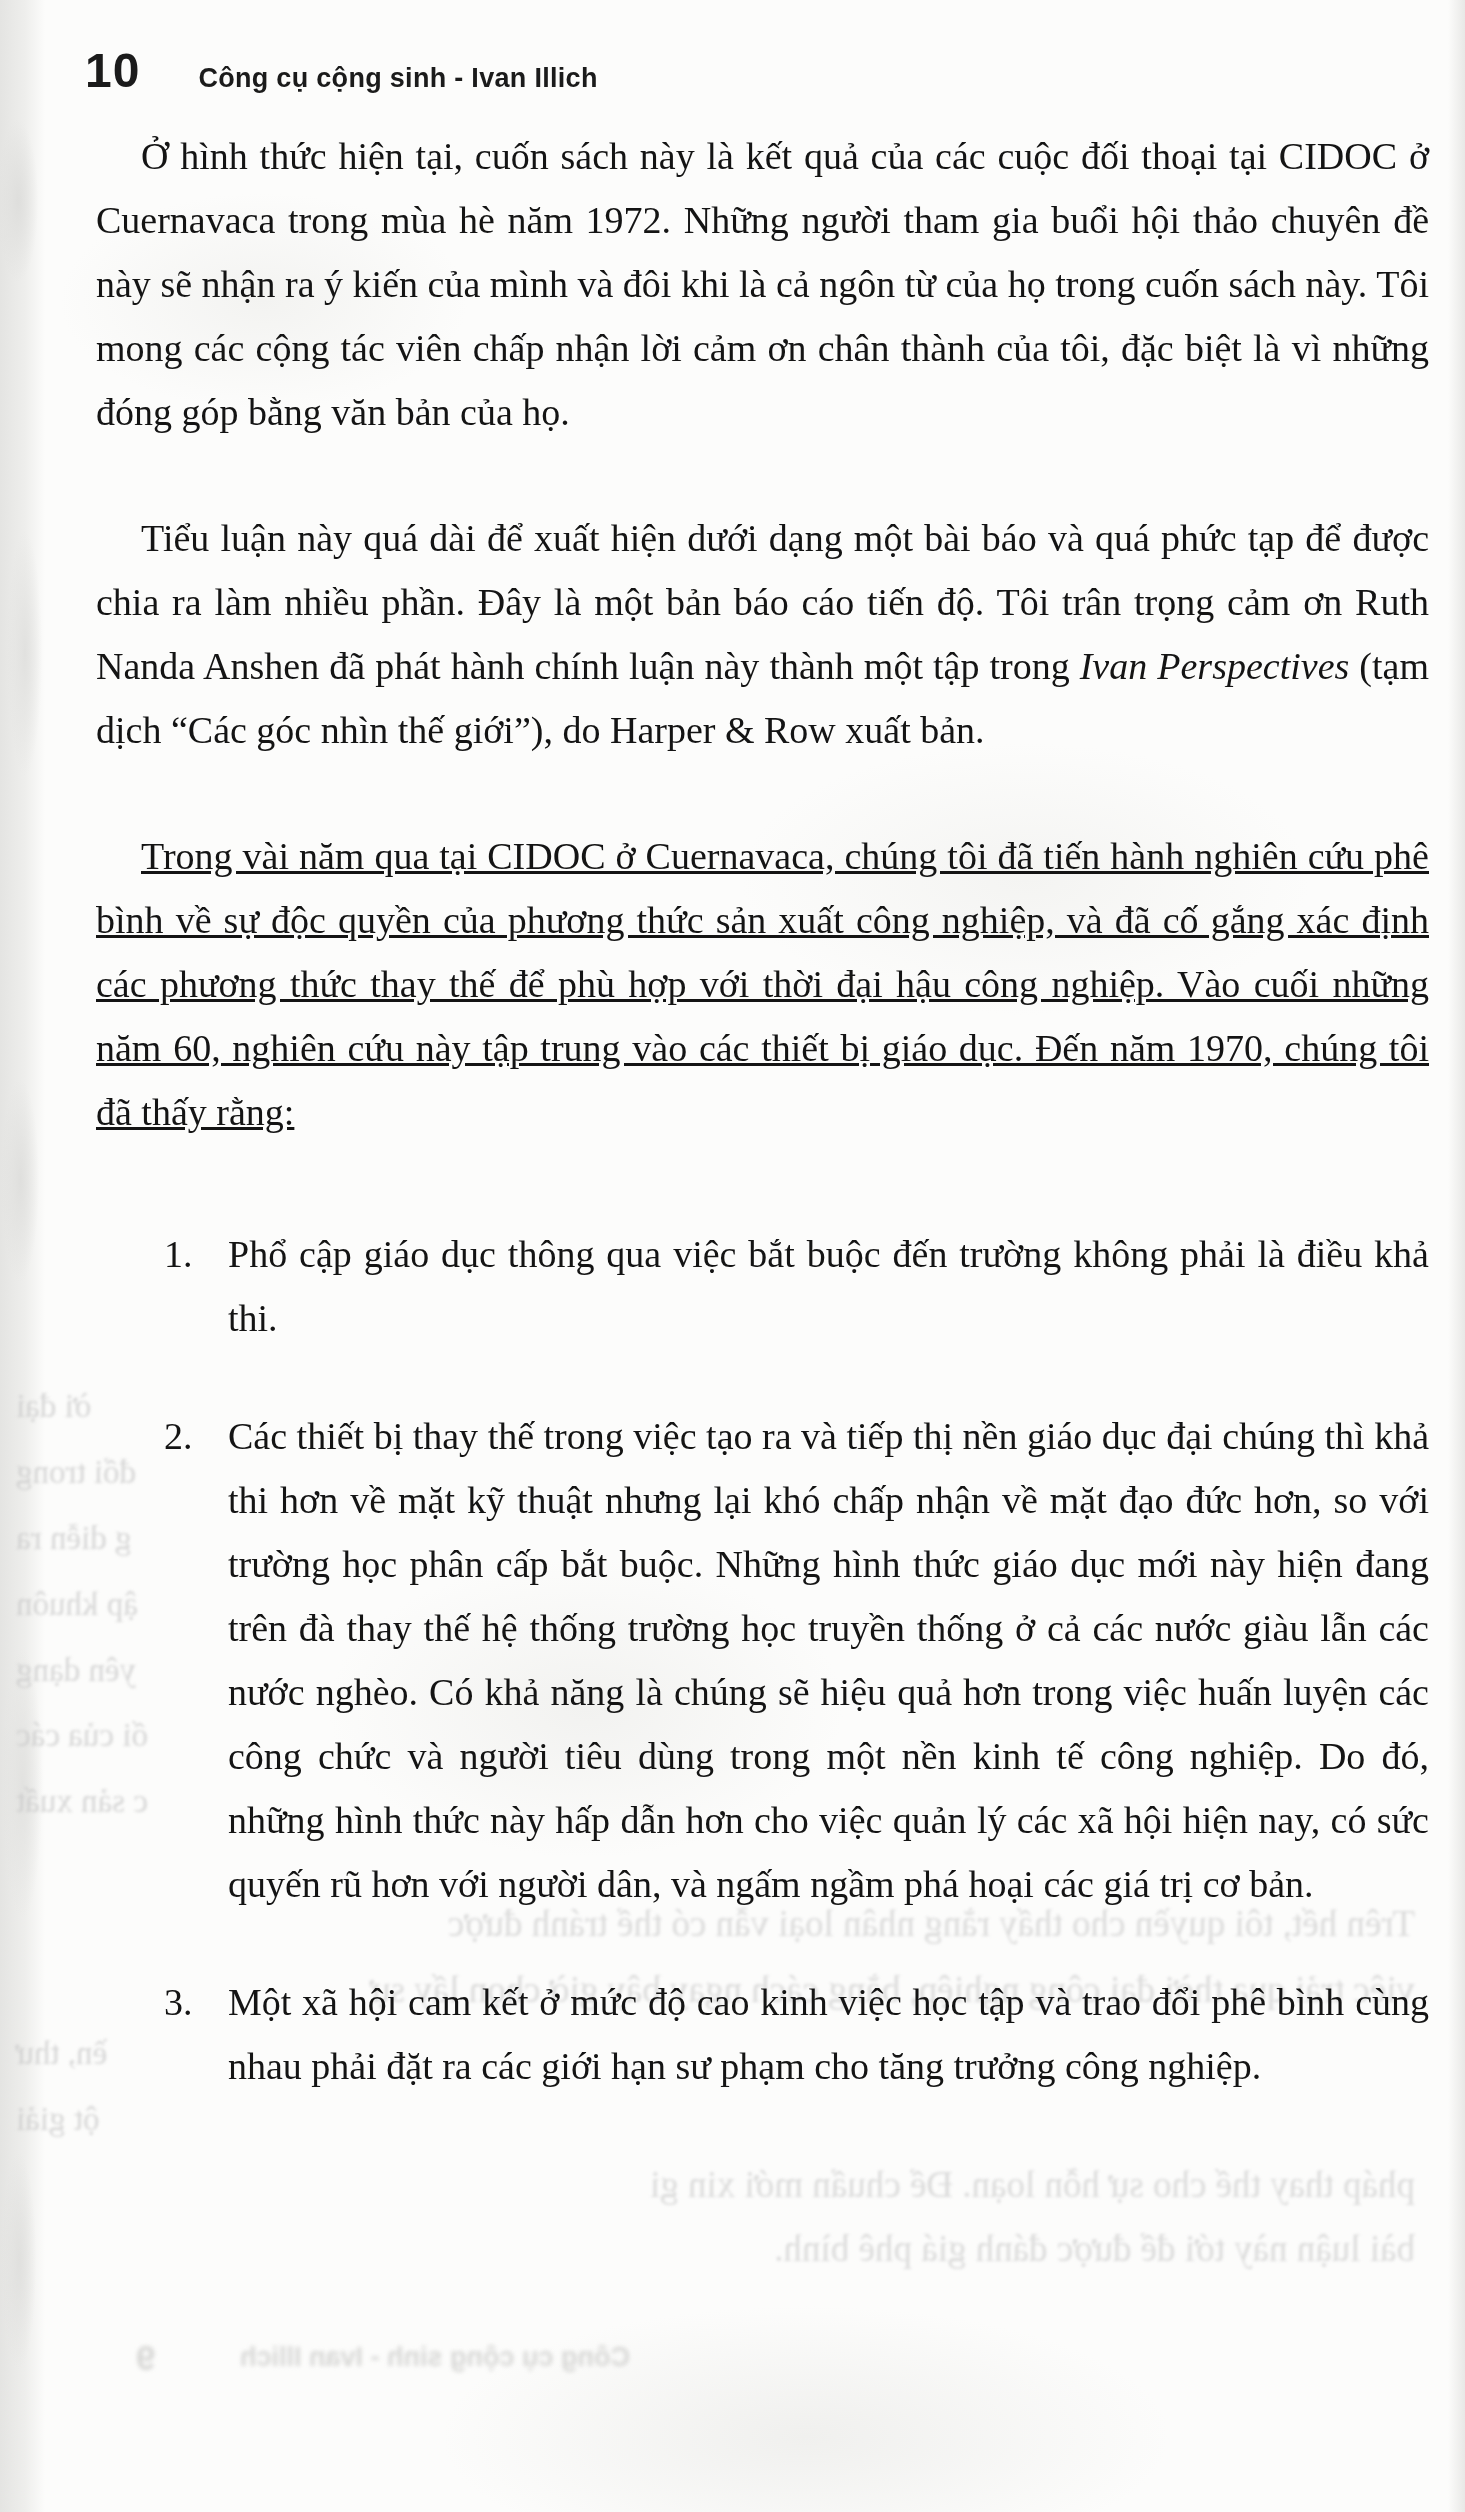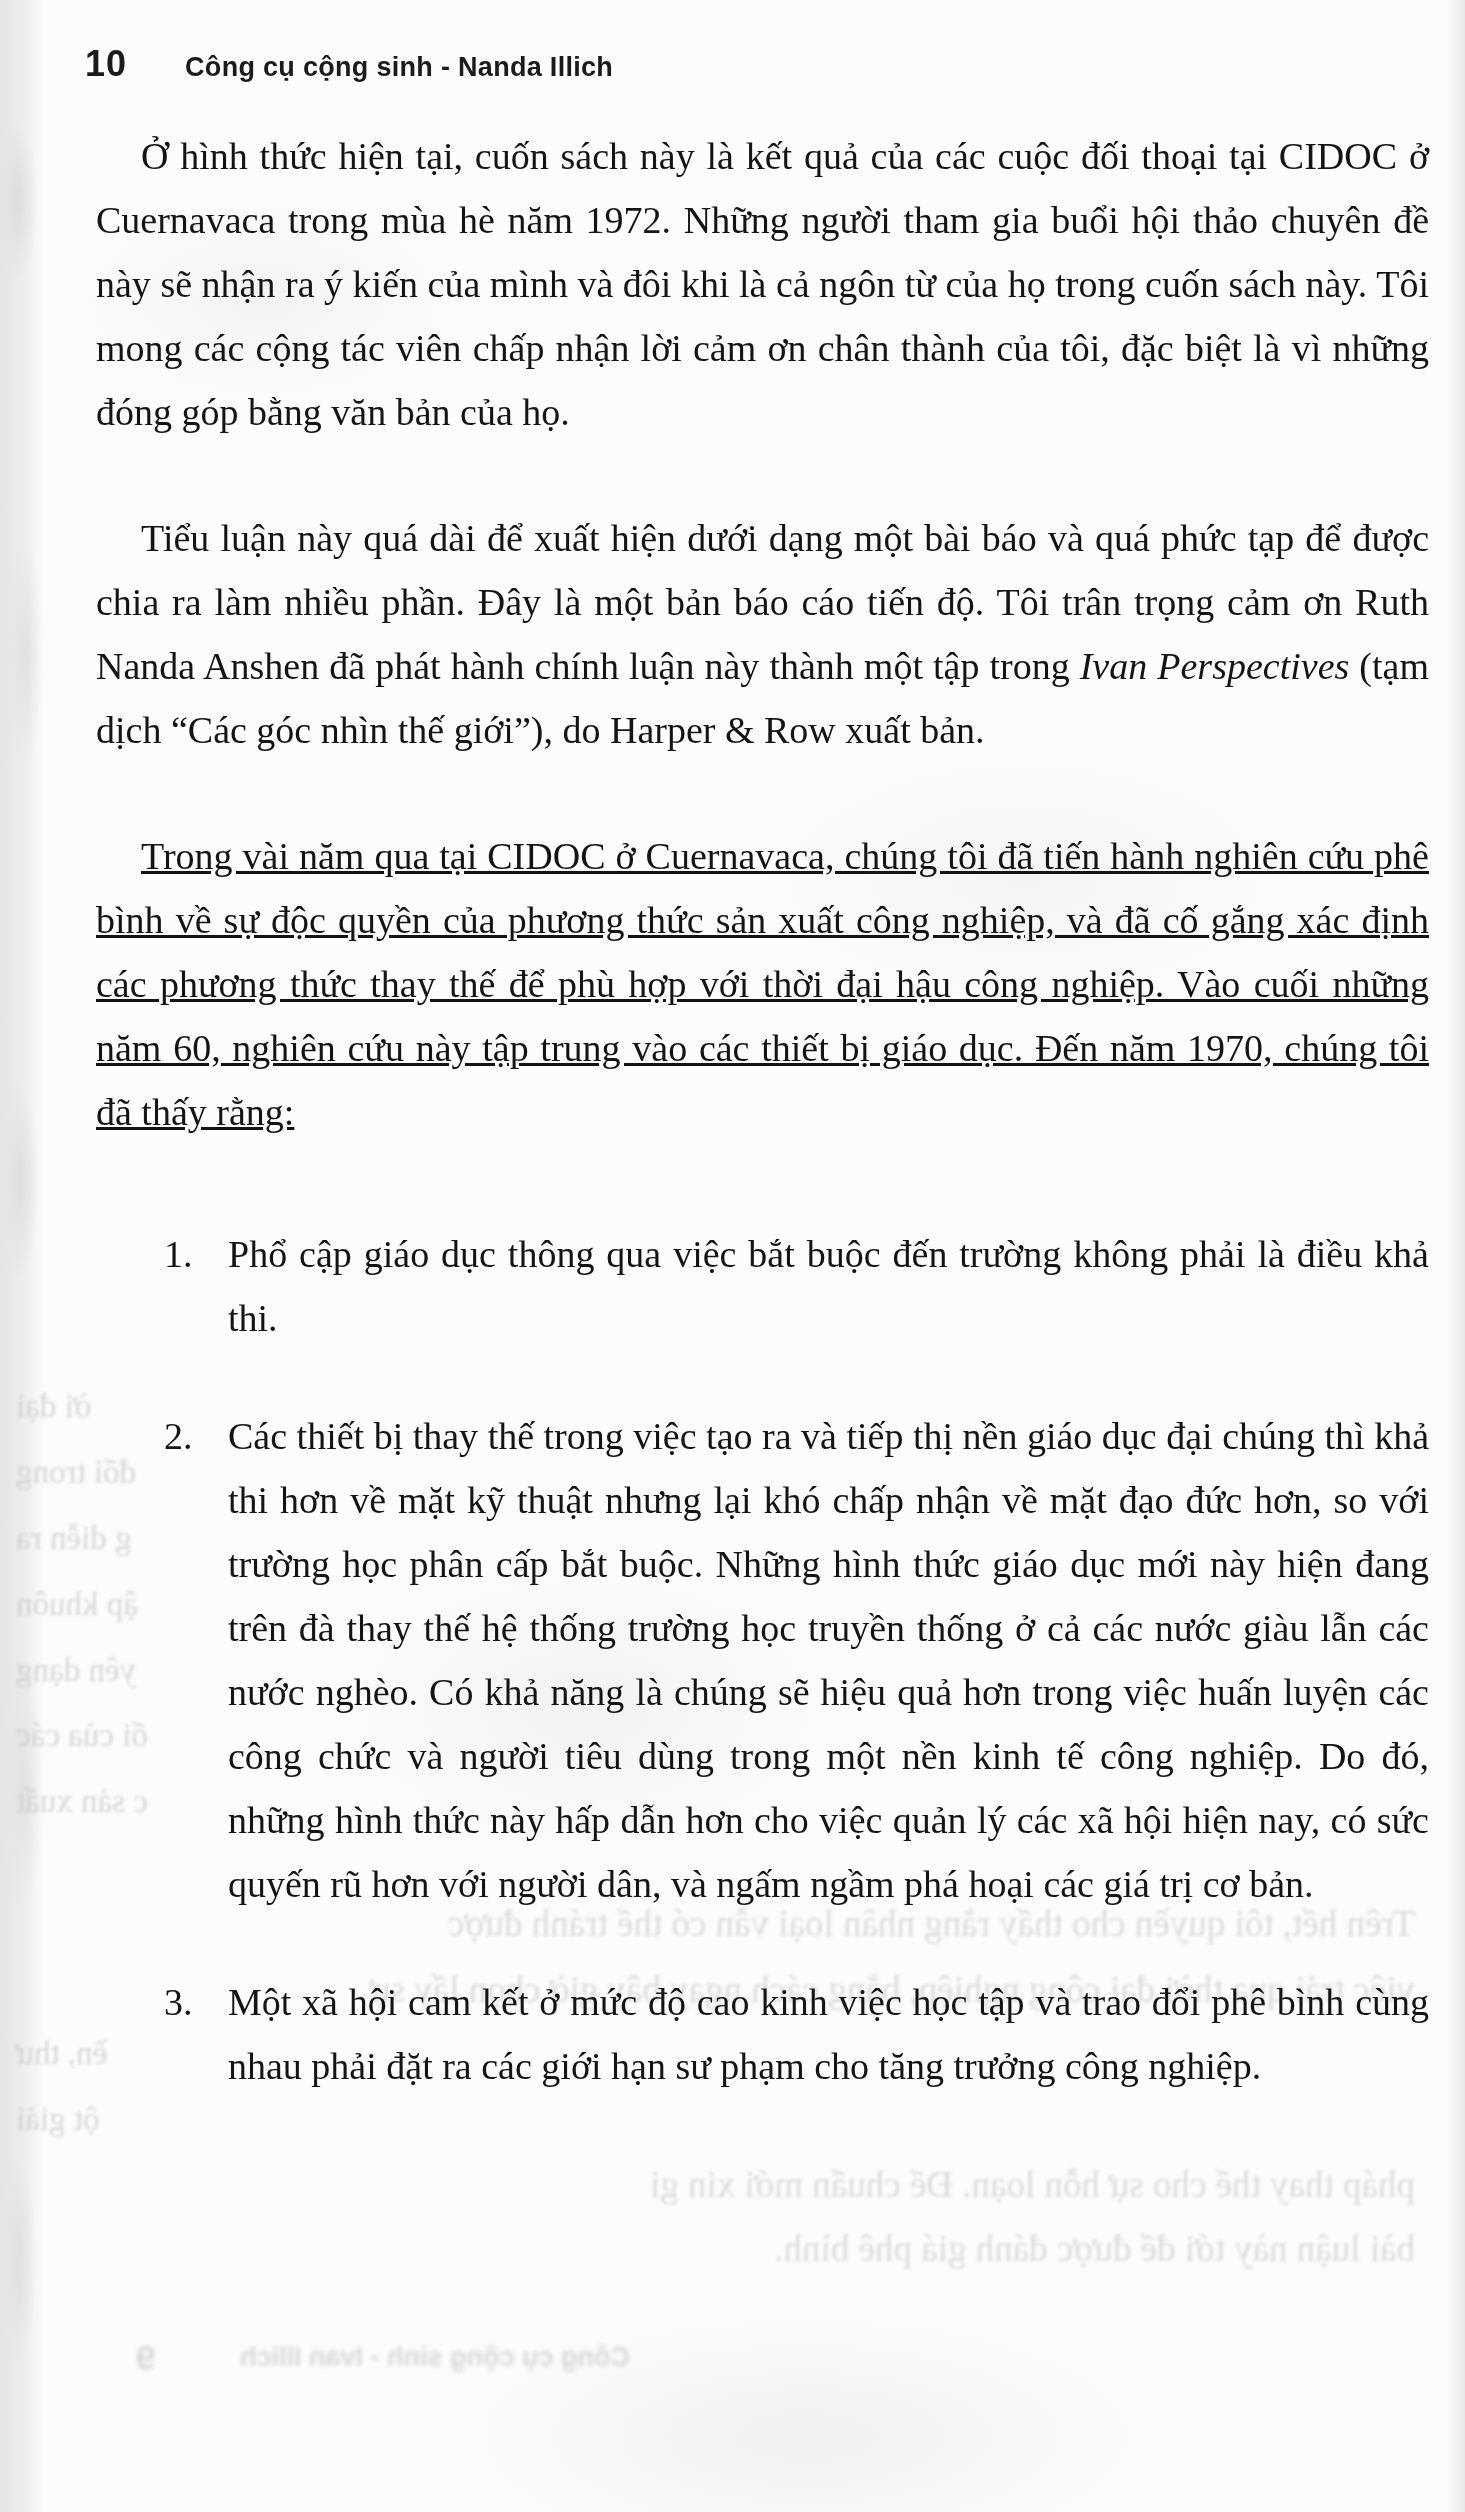--- a/index.html
+++ b/index.html
@@ -28,21 +28,21 @@
   }
   .edge-right{
     position:absolute;right:0;top:0;width:17.4px;height:2512px;
     background:linear-gradient(270deg,#e8e8e6 0%,rgba(248,248,246,0) 100%);
   }
   .header{
     position:absolute;top:43px;left:85px;z-index:3;
     display:flex;align-items:baseline;gap:58px;
     font-family:"Liberation Sans", sans-serif;color:#1b1b1b;
   }
-  .page-num{font-size:36px;font-weight:700;letter-spacing:1px;}
+  .page-num{font-size:48px;font-weight:700;letter-spacing:1px;}
   .running-title{font-size:27px;font-weight:700;letter-spacing:0.3px;}
   .content{
     position:absolute;left:96px;top:60px;width:1333px;z-index:2;
     color:#141414;font-size:38px;line-height:64px;text-align:justify;
   }
   .content .spacer{height:64px;}
   p.para{margin:0 0 62px 0;text-indent:45px;}
   p.para.last{margin-bottom:78px;text-decoration:underline;}
   .list{margin:0;}
   .list-item{display:flex;margin:0 0 54px 68px;}
@@ -94,21 +94,21 @@
     <div class="bl" style="top:1968px;">việc trải qua thời đại công nghiệp, bằng cách ngay bây giờ chọn lấy sự</div>
     <div class="bl" style="top:2163px;">pháp thay thế cho sự hỗn loạn. Để chuẩn mới xin gi</div>
     <div class="bl" style="top:2227px;">bài luận này tới để được đánh giá phê bình.</div>
 
     <div class="bleed-folio">9</div>
     <div class="bleed-footer">Công cụ cộng sinh - Ivan Illich</div>
   </div>
 
   <div class="header">
     <span class="page-num">10</span>
-    <span class="running-title">Công cụ cộng sinh - Nanda Illich</span>
+    <span class="running-title">Công cụ cộng sinh - Ivan Illich</span>
   </div>
 
   <div class="content">
     <div class="spacer"></div>
 
     <p class="para">Ở hình thức hiện tại, cuốn sách này là kết quả của các cuộc đối thoại tại CIDOC ở Cuernavaca trong mùa hè năm 1972. Những người tham gia buổi hội thảo chuyên đề này sẽ nhận ra ý kiến của mình và đôi khi là cả ngôn từ của họ trong cuốn sách này. Tôi mong các cộng tác viên chấp nhận lời cảm ơn chân thành của tôi, đặc biệt là vì những đóng góp bằng văn bản của họ.</p>
 
     <p class="para"><span>Tiểu luận này quá dài để xuất hiện dưới dạng một bài báo và quá phức tạp để được chia ra làm nhiều phần. Đây là một bản báo cáo tiến độ. Tôi trân trọng cảm ơn Ruth Nanda Anshen đã phát hành chính luận này thành một tập trong </span><span class="it">Ivan Perspectives</span><span> (tạm dịch “Các góc nhìn thế giới”), do Harper &amp; Row xuất bản.</span></p>
 
     <p class="para last">Trong vài năm qua tại CIDOC ở Cuernavaca, chúng tôi đã tiến hành nghiên cứu phê bình về sự độc quyền của phương thức sản xuất công nghiệp, và đã cố gắng xác định các phương thức thay thế để phù hợp với thời đại hậu công nghiệp. Vào cuối những năm 60, nghiên cứu này tập trung vào các thiết bị giáo dục. Đến năm 1970, chúng tôi đã thấy rằng:</p>

